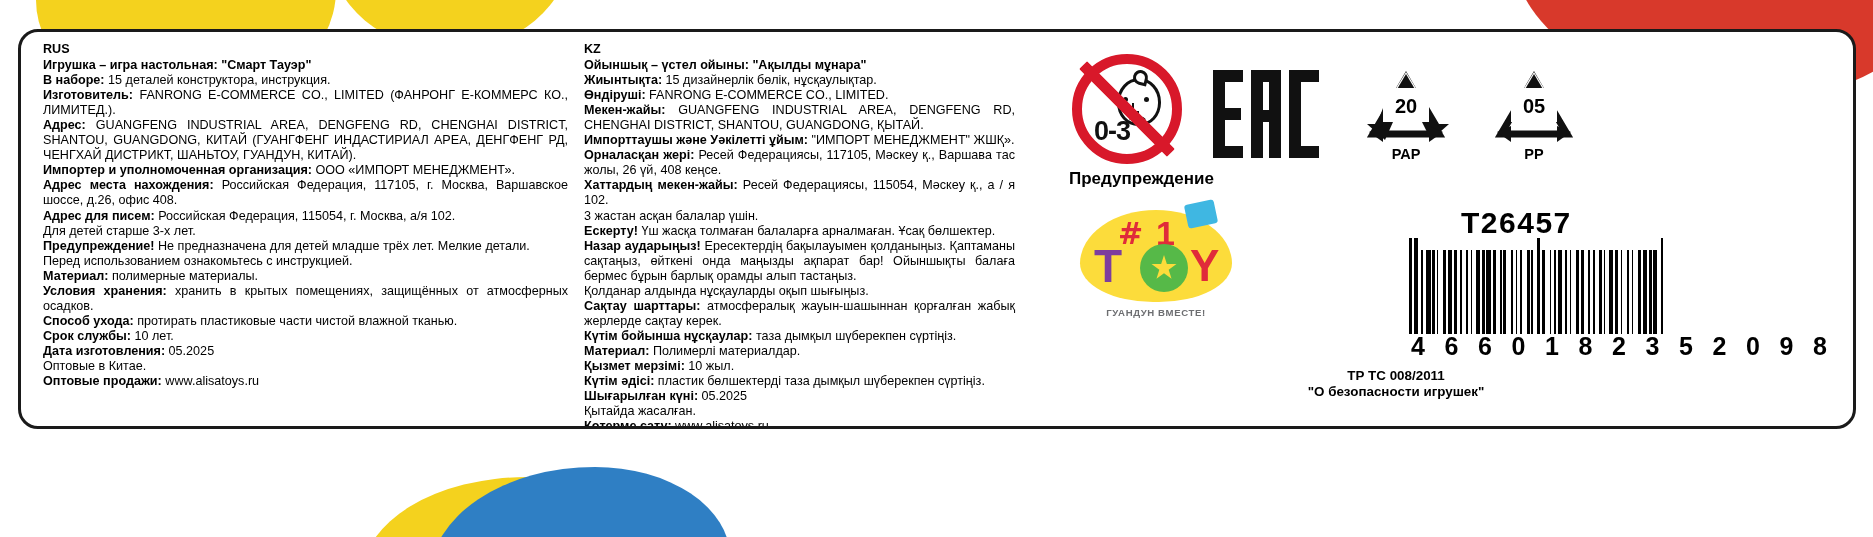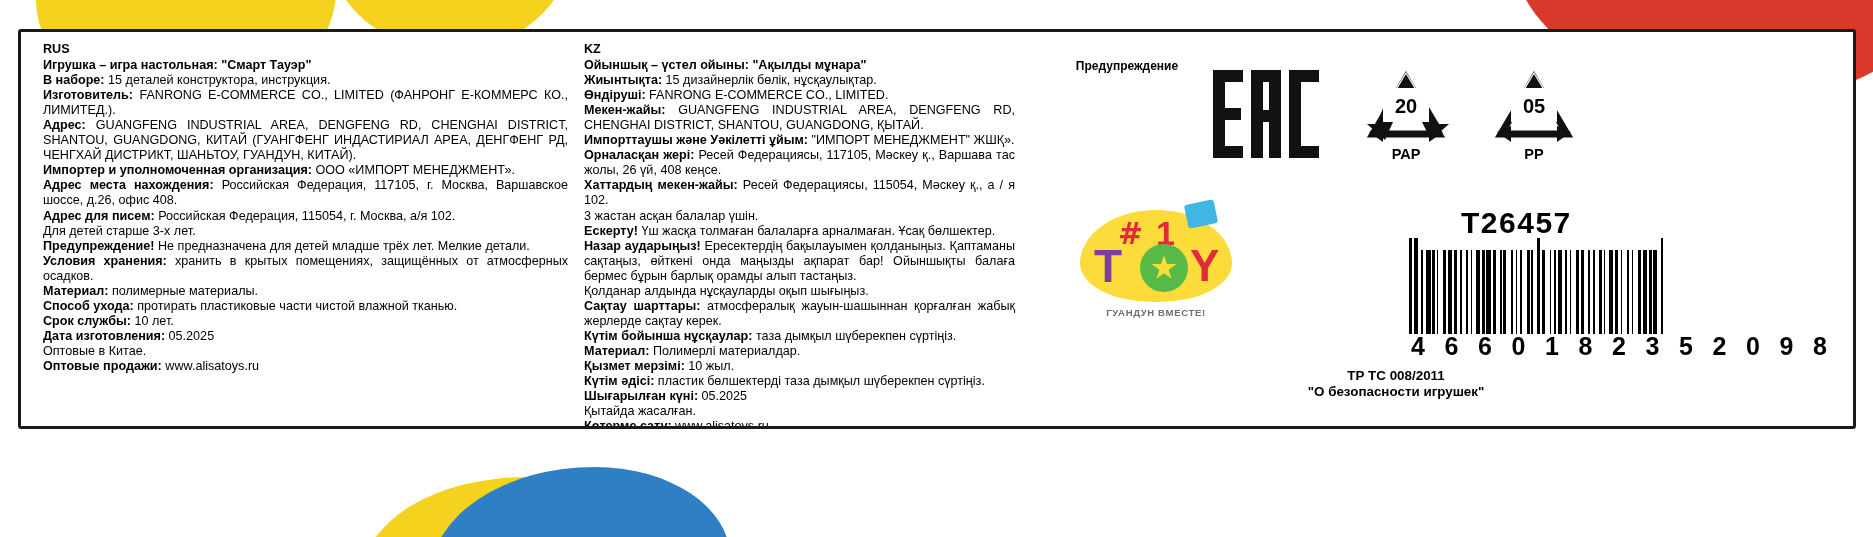--- a/index.html
+++ b/index.html
@@ -33,21 +33,21 @@
     left: 362px; bottom: -140px; width: 330px; height: 200px;
     background: #f4d21e; border-radius: 50% 50% 0 0;
   }
 
   
   #label {
     position: absolute; left: 18px; top: 29px;
     width: 1838px; height: 400px;
     background: #ffffff;
     border: 3px solid #1a1a1a;
-    border-radius: 3px;
+    border-radius: 20px;
     z-index: 5;
     overflow: hidden;
   }
 
   .cols { display: flex; height: 100%; padding: 10px 14px 6px 22px; }
 
   .col-text {
     font-size: 12.6px;
     line-height: 15.05px;
     color: #000;
@@ -107,21 +107,21 @@
   .sign03 .mouth {
     position: absolute; right: 26px; top: 52px;
     width: 17px; height: 9px;
     border-top: 2.6px solid #111; border-radius: 50% 50% 0 0;
   }
   .sign03 .num {
     position: absolute; left: 12px; bottom: 7px;
     font-weight: bold; font-size: 27px; color: #111; letter-spacing: -1px;
   }
   .sign03 .caption {
-    margin-top: 5px; font-size: 12px; font-weight: bold; color: #000;
+    margin-top: 5px; font-size: 17px; font-weight: bold; color: #000;
   }
 
   
   .eac { margin-top: 14px; }
   .eac svg { display: block; }
 
   
   .recyc { display: flex; gap: 30px; margin-top: 14px; }
   .rec { width: 98px; text-align: center; }
   .rec .tri-wrap { position: relative; width: 94px; height: 78px; margin: 0 auto; }
@@ -211,22 +211,23 @@
       <div id="rus-lines">
           <p class="ln"><b>Игрушка – игра настольная: "Смарт Тауэр"</b></p>
           <p class="ln"><b>В наборе:</b> 15 деталей конструктора, инструкция.</p>
           <p class="ln"><b>Изготовитель:</b> FANRONG E-COMMERCE CO., LIMITED (ФАНРОНГ Е-КОММЕРС КО., ЛИМИТЕД.).</p>
           <p class="ln"><b>Адрес:</b> GUANGFENG INDUSTRIAL AREA, DENGFENG RD, CHENGHAI DISTRICT, SHANTOU, GUANGDONG, КИТАЙ (ГУАНГФЕНГ ИНДАСТИРИАЛ АРЕА, ДЕНГФЕНГ РД, ЧЕНГХАЙ ДИСТРИКТ, ШАНЬТОУ, ГУАНДУН, КИТАЙ).</p>
           <p class="ln"><b>Импортер и уполномоченная организация:</b> ООО «ИМПОРТ МЕНЕДЖМЕНТ».</p>
           <p class="ln"><b>Адрес места нахождения:</b> Российская Федерация, 117105, г. Москва, Варшавское шоссе, д.26, офис 408.</p>
           <p class="ln"><b>Адрес для писем:</b> Российская Федерация, 115054, г. Москва, а/я 102.</p>
           <p class="ln">Для детей старше 3-х лет.</p>
           <p class="ln"><b>Предупреждение!</b> Не предназначена для детей младше трёх лет. Мелкие детали.</p>
+          <p class="ln">Перед использованием ознакомьтесь с инструкцией.</p>
+          <p class="ln"><b>Материал:</b> полимерные материалы.</p>
           <p class="ln"><b>Условия хранения:</b> хранить в крытых помещениях, защищённых от атмосферных осадков.</p>
-          <p class="ln"><b>Материал:</b> полимерные материалы.</p>
           <p class="ln"><b>Способ ухода:</b> протирать пластиковые части чистой влажной тканью.</p>
           <p class="ln"><b>Срок службы:</b> 10 лет.</p>
           <p class="ln"><b>Дата изготовления:</b> 05.2025</p>
           <p class="ln">Оптовые в Китае.</p>
           <p class="ln"><b>Оптовые продажи:</b> www.alisatoys.ru</p>
         </div>
     </div>
 
     <div class="col-text col-kz">
       <div class="lang-code">KZ</div>
@@ -251,20 +252,30 @@
           <p class="ln">Қытайда жасалған.</p>
           <p class="ln"><b>Көтерме сату:</b> www.alisatoys.ru</p>
         </div>
     </div>
 
     <div class="col-marks">
 
       <div class="marks-top">
 
         <div class="sign03">
+          <div class="circle">
+            <div class="babyhead"></div>
+            <div class="tuft"></div>
+            <div class="eye eye-l"></div>
+            <div class="eye eye-r"></div>
+            <div class="nose"></div>
+            <div class="mouth"></div>
+            <div class="num">0-3</div>
+            <div class="bar"></div>
+          </div>
           <div class="caption">Предупреждение</div>
         </div>
 
         <div class="eac">
           <svg width="120" height="92" viewBox="0 0 120 92" aria-hidden="true">
 
             <path d="M2,2 H32 V14 H14 V40 H30 V52 H14 V78 H32 V90 H2 Z" fill="#111"></path>
 
             <path d="M40,90 V2 H70 V90 H58 V54 H52 V90 Z M52,42 H58 V14 H52 Z" fill="#111"></path>
 

